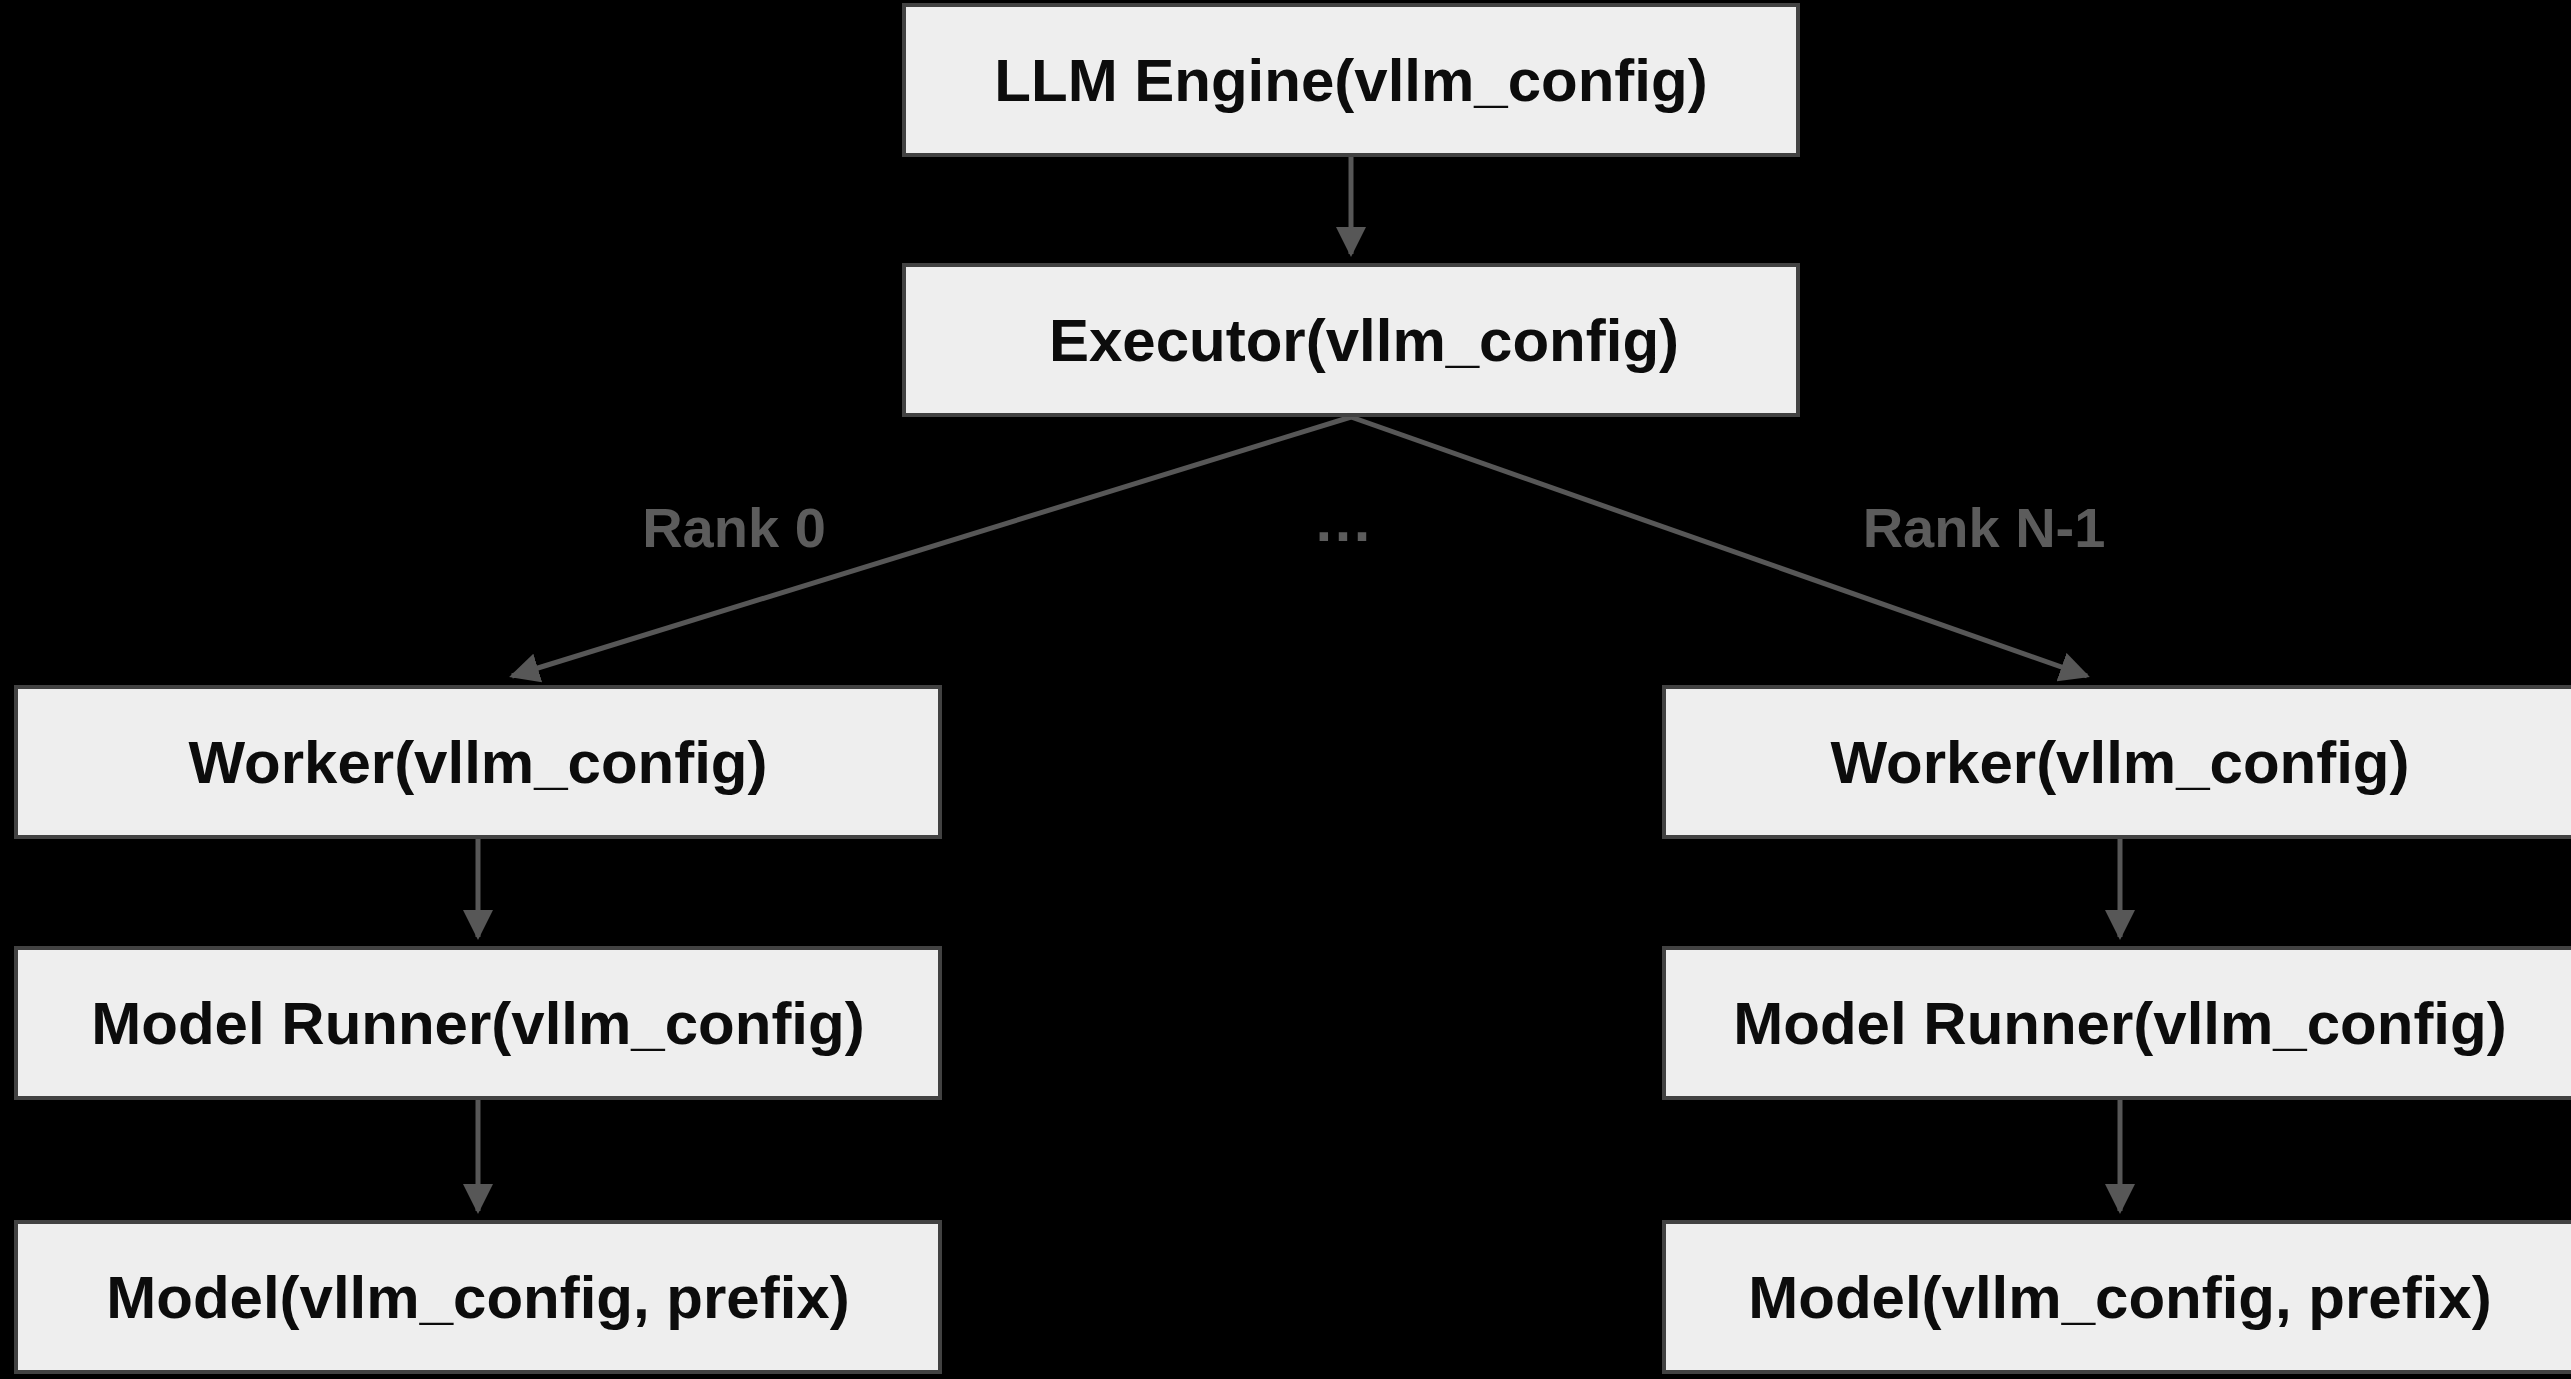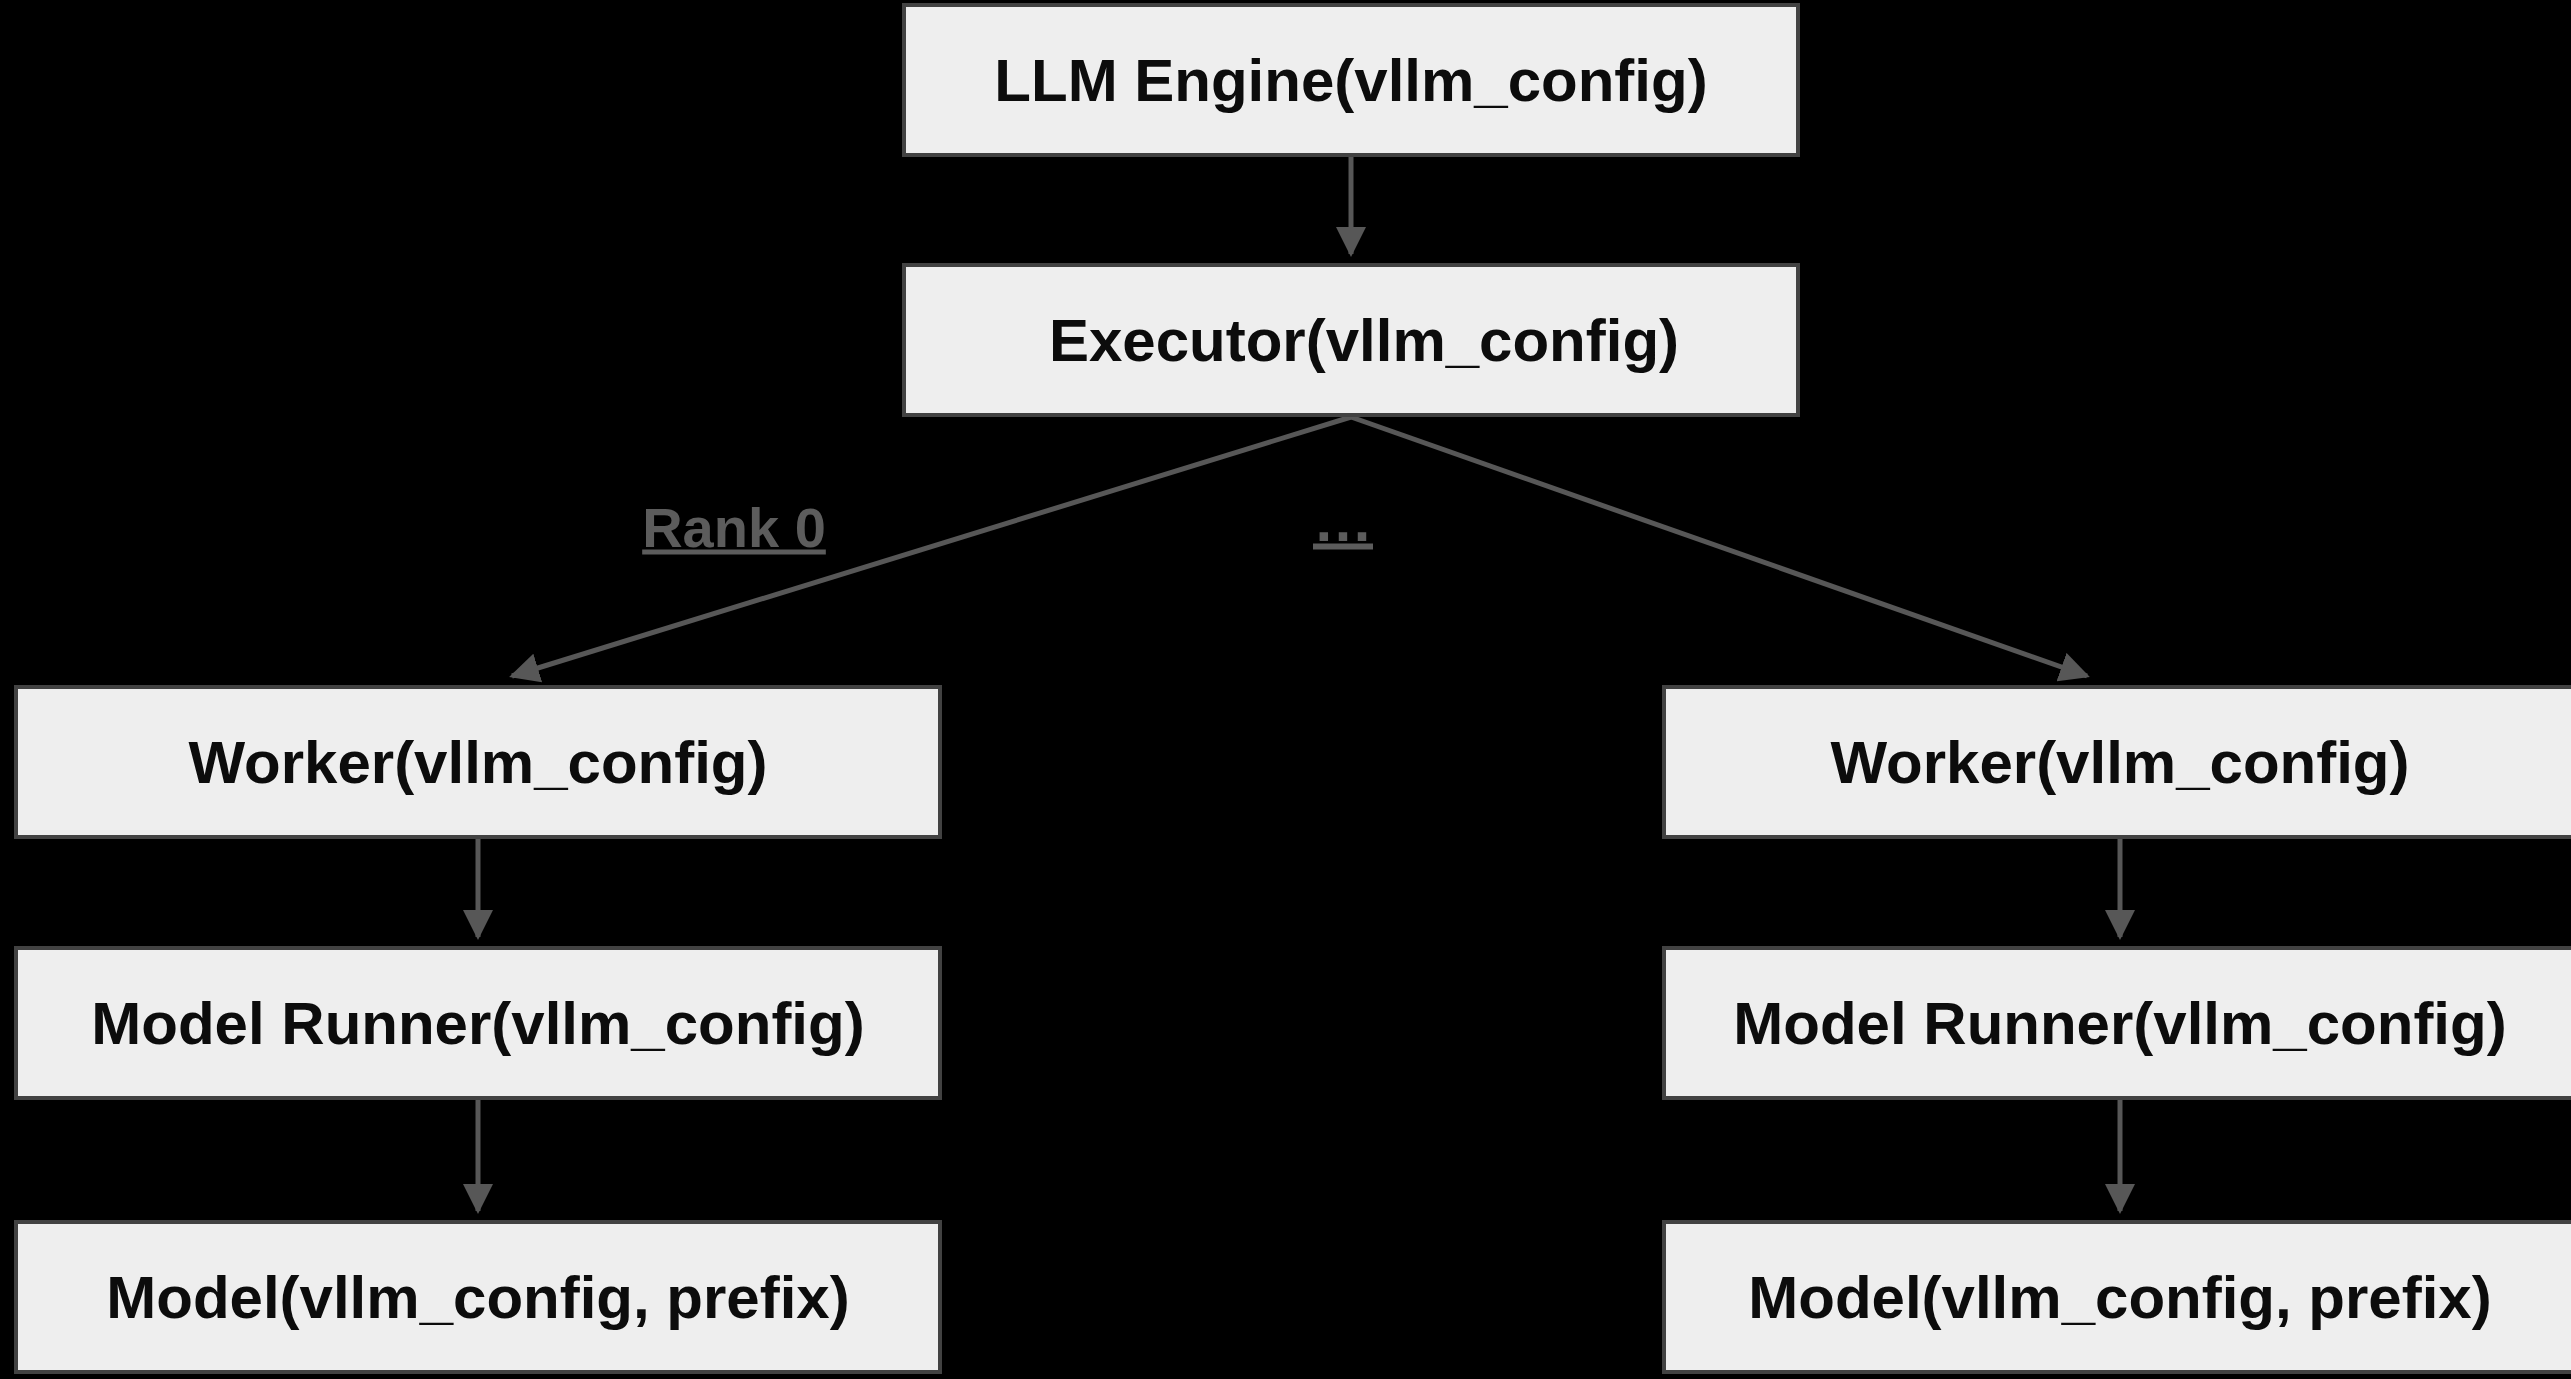--- a/index.html
+++ b/index.html
@@ -46,21 +46,20 @@
   .node-worker-r      { left: 1650px; top: 685px;  width: 916px; height: 154px; }
   .node-runner-r      { left: 1650px; top: 946px;  width: 916px; height: 154px; }
   .node-model-r       { left: 1650px; top: 1220px; width: 916px; height: 154px; }
   .edge-label {
     position: absolute;
     transform: translate(-50%, -50%);
     color: var(--edge-label-text);
     font-size: 56px;
     font-weight: 600;
     white-space: nowrap;
-    text-decoration: underline;
   }
   .label-rank0    { left: 722px;  top: 527px; }
   .label-ellipsis { left: 1331px; top: 520px; font-size: 60px; font-weight: 700; }
   .label-rankn    { left: 1972px; top: 527px; }
   .edge { stroke: var(--connector); stroke-width: 5; fill: none; }
 </style>
 </head>
 <body>
 
 <div class="canvas">
@@ -81,20 +80,21 @@
   </svg>
 
   <div class="node node-engine">LLM Engine(vllm_config)</div>
 
   <div class="node node-executor">Executor(vllm_config)</div>
 
   <div class="edge-label label-rank0">Rank 0</div>
 
   <div class="edge-label label-ellipsis">…</div>
 
+  <div class="edge-label label-rankn">Rank N-1</div>
 
   <div class="node node-worker-l">Worker(vllm_config)</div>
 
   <div class="node node-runner-l">Model Runner(vllm_config)</div>
 
   <div class="node node-model-l">Model(vllm_config, prefix)</div>
 
   <div class="node node-worker-r">Worker(vllm_config)</div>
 
   <div class="node node-runner-r">Model Runner(vllm_config)</div>

